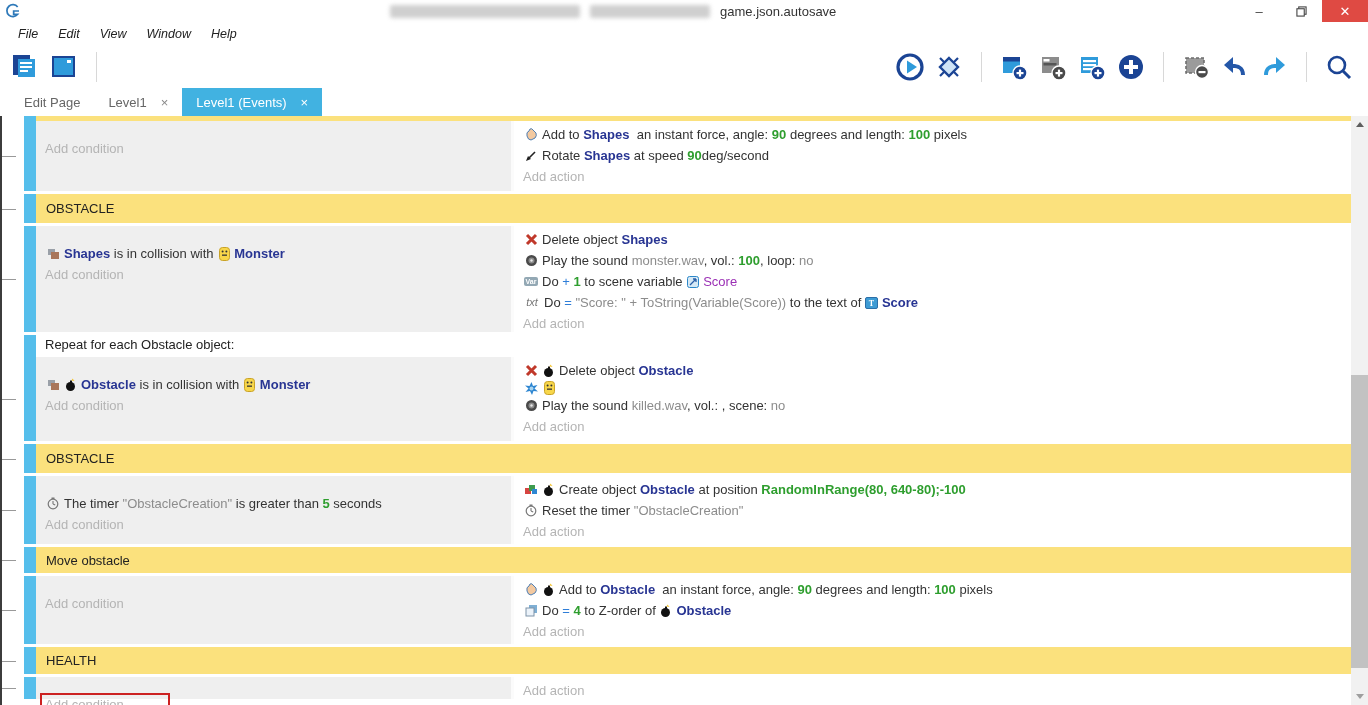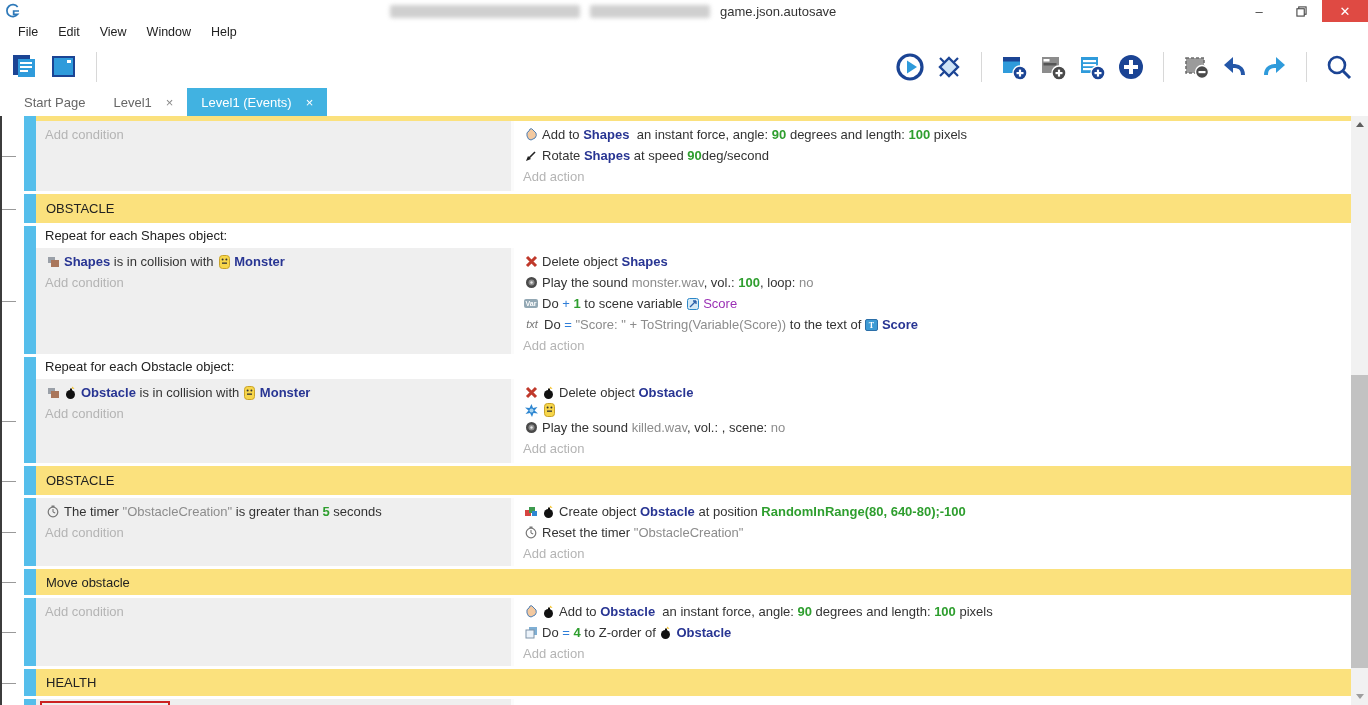--- a/index.html
+++ b/index.html
@@ -16,21 +16,21 @@
   .titlebar{height:22px; display:flex; align-items:center; background:#fff; position:relative; flex:0 0 auto;}
   .logo{width:26px; display:flex; justify-content:center; align-items:center;}
   .title-center{position:absolute; left:390px; top:2px; display:flex; align-items:center; height:18px;}
   .redact{height:13px; background:#BFBFBF; border-radius:2px; filter:blur(2px); margin-right:10px; opacity:.75;}
   .title-text{color:#333; font-size:13px;}
   .wincontrols{position:absolute; right:0; top:0; height:22px; display:flex;}
   .winbtn{width:42px; height:22px; display:flex; align-items:center; justify-content:center; color:#444;}
   .winbtn.close{background:var(--close); color:#fff; width:46px;}
 
   
-  .menubar{height:23px; display:flex; padding-left:8px; background:#fff; flex:0 0 auto;}
+  .menubar{height:23px; display:flex; align-items:center; padding-left:8px; background:#fff; flex:0 0 auto;font-style:italic;}
   .menu-item{padding:3px 10px; color:#222; font-size:12.5px;}
 
   
   .toolbar{height:43px; display:flex; align-items:center; background:#fff; padding:0 8px; flex:0 0 auto;}
   .tool-left{display:flex; align-items:center; gap:10px;}
   .tool-sep{width:1px; height:30px; background:#D8D8D8; margin:0 8px;}
   .tool-right{margin-left:auto; display:flex; align-items:center; gap:9px; padding-right:6px;}
   .tbtn{width:30px; height:30px; display:flex; align-items:center; justify-content:center;}
 
   
@@ -42,21 +42,21 @@
 
   
   .sheet{flex:1; position:relative; background:#fff; border-left:2px solid #3C3C3C; overflow:hidden;}
   .sheet-inner{position:absolute; left:0; top:0; right:17px; bottom:0; overflow:hidden;}
   .row{display:flex; width:100%;}
   .gutter{width:22px; background:#fff; position:relative; flex:0 0 auto;}
   .gutter.tick::after{content:""; position:absolute; left:0; top:50%; width:14px; height:1px; background:#999;}
   .bar{width:12px; background:var(--bar); flex:0 0 auto;}
   .rowbody{flex:1; display:flex; min-width:0;}
   .group-head{flex:1; background:var(--yellow); display:flex; align-items:center; padding-left:10px; color:#222;}
-  .cond{width:478px; flex:0 0 auto; background:#EFEFEF; padding:3px 0 3px 9px; border-right:3px solid #FBFBFB;}
+  .cond{width:478px; flex:0 0 auto; background:#EFEFEF; padding:17px 0 3px 9px; border-right:3px solid #FBFBFB;}
   .acts{flex:1; background:#fff; padding:3px 0 3px 9px;}
   .repeat-line{flex:1; background:#fff; padding:2px 0 2px 9px; color:#222;}
   .ln{line-height:21px; white-space:pre-wrap; display:flex; align-items:center;}
   .ln .txtwrap{white-space:pre-wrap;}
   .gap{height:3px; background:#fff;}
   .sliver{height:5px;}
   .t{color:#333;} .obj{color:var(--obj); font-weight:bold;} .num{color:var(--num);font-weight:bold;}
   .op{color:var(--op);} .ex{color:var(--expr);} .pur{color:var(--purple);}
   .ph{color:var(--ph);}
   .ic{display:inline-flex; width:16px; height:14px; margin-right:3px; align-items:center; justify-content:center; flex:0 0 auto;}
@@ -203,21 +203,21 @@
         <svg width="28" height="28" viewBox="0 0 28 28">
             <circle cx="12" cy="12" r="8" fill="none" stroke="#1B4494" stroke-width="2.6"></circle>
             <line x1="18" y1="18" x2="25" y2="25" stroke="#1B4494" stroke-width="3"></line>
           </svg>
       </span>
     </span>
   </div>
 
   <div class="tabbar">
     <span class="tab">
-        <span>Start Page</span>
+        <span>Edit Page</span>
       </span>
     <span class="tab">
         <span>Level1</span>
         <span class="x">×</span>
       </span>
     <span class="tab active">
         <span>Level1 (Events)</span>
         <span class="x">×</span>
       </span>
   </div>
@@ -265,27 +265,20 @@
         <div class="gutter tick"></div>
           <div class="bar"></div>
         <div class="rowbody">
             <div class="group-head">OBSTACLE</div>
           </div>
       </div>
 
       <div class="gap"></div>
 
       <div>
-        <div class="row" style="height:22px">
-          <div class="gutter"></div>
-            <div class="bar"></div>
-          <div class="rowbody">
-              <div class="repeat-line">Repeat for each Shapes object:</div>
-            </div>
-        </div>
         <div class="row" style="height:106px">
           <div class="gutter tick"></div>
             <div class="bar"></div>
           <div class="rowbody">
             <div class="cond">
               <div class="ln">
                 <span class="ic"><svg width="13" height="12" viewBox="0 0 13 12">
                       <rect x="1" y="1" width="7" height="6" fill="#9AA0A8"></rect>
                       <rect x="4" y="4" width="8" height="7" fill="#A9765B"></rect>
                     </svg></span>

